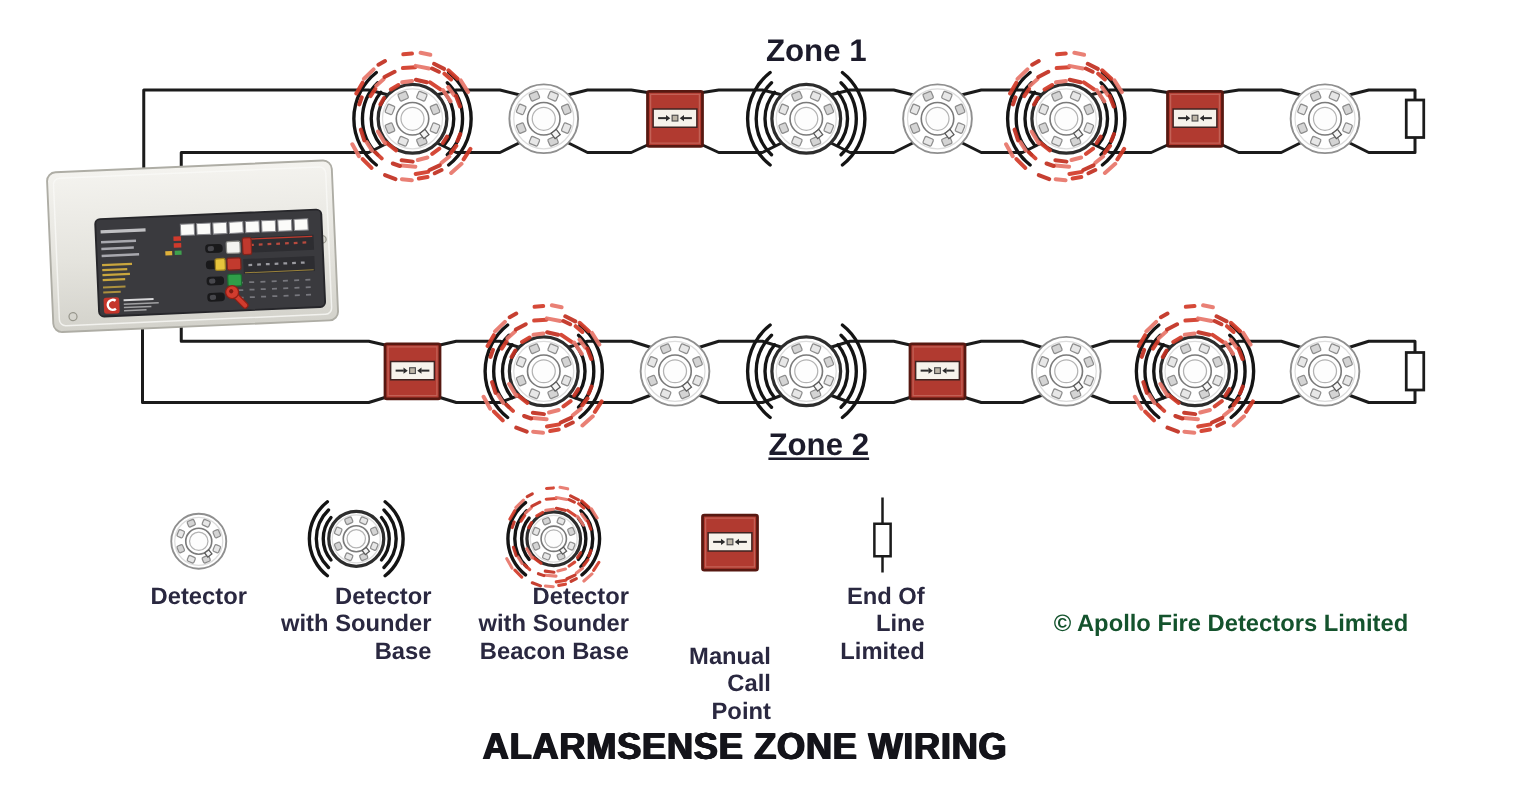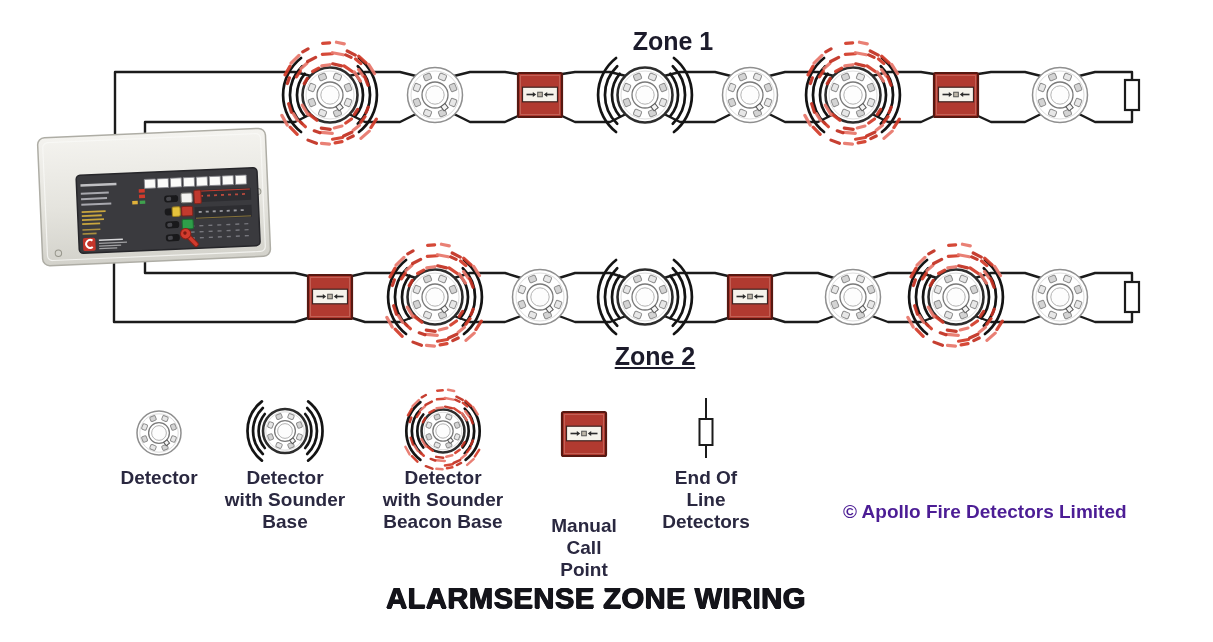--- a/index.html
+++ b/index.html
@@ -2,22 +2,22 @@
 <html><head>
 <meta charset="utf-8">
 <style>
   html,body{margin:0;padding:0;background:#fff;}
   .stage{position:relative;width:1213px;height:642px;background:#ffffff;overflow:hidden;
          font-family:"Liberation Sans","DejaVu Sans",sans-serif;}
   svg{position:absolute;left:0;top:0;}
   .zone-label{position:absolute;transform:translateX(-50%);font-size:25px;font-weight:bold;
               color:#1c1b2b;white-space:nowrap;}
   .legend-label{position:absolute;transform:translateX(-50%);font-size:19px;line-height:22px;
-                font-weight:bold;color:#2a2840;text-align:center;white-space:pre-line;}
-  .copyright{position:absolute;font-size:19px;font-weight:bold;color:#4c1d95;white-space:nowrap;margin-top:12px;}
+                font-weight:bold;color:#2a2840;text-align:right;white-space:pre-line;}
+  .copyright{position:absolute;font-size:19px;font-weight:bold;color:#14532d;white-space:nowrap;}
   .diagram-title{position:absolute;left:596px;transform:translateX(-50%) scaleX(0.97);
                  font-size:30px;font-weight:bold;color:#14141a;letter-spacing:0.5px;white-space:nowrap;
                  text-shadow:0.7px 0 0 currentColor,-0.7px 0 0 currentColor,0 0.5px 0 currentColor;}
 </style>
 </head>
 <body>
 
 <div class="stage">
 
   <svg id="diagram" width="1213" height="642" viewBox="0 0 1213 642">
@@ -804,35 +804,35 @@
           </g>
         </g>
         <g>
           <path d="M706,399 L706,419" fill="none" stroke="#1b1b1b" stroke-width="2" stroke-linejoin="round" stroke-linecap="square"></path>
           <rect x="699.5" y="419" width="13" height="26" fill="#ffffff" stroke="#1b1b1b" stroke-width="2"></rect>
           <path d="M706,445 L706,457" fill="none" stroke="#1b1b1b" stroke-width="2" stroke-linejoin="round" stroke-linecap="square"></path>
         </g>
       </g>
   </svg>
 
-  <div class="zone-label" style="left:653px;top:27px;margin-left:20px;">Zone 1</div>
+  <div class="zone-label" style="left:653px;top:27px;">Zone 1</div>
   <div class="zone-label" style="left:655px;top:342px;text-decoration:underline;">Zone 2</div>
 
   <div>
     <div class="legend-label" style="left:159px;top:467px;">Detector</div>
     <div class="legend-label" style="left:285px;top:467px;">Detector
 with Sounder
 Base</div>
     <div class="legend-label" style="left:443px;top:467px;">Detector
 with Sounder
 Beacon Base</div>
     <div class="legend-label" style="left:584px;top:467px;margin-top:48px;">Manual
 Call
 Point</div>
     <div class="legend-label" style="left:706px;top:467px;">End Of
 Line
-Detectors</div>
+Limited</div>
   </div>
 
   <div class="copyright" style="left:843px;top:489px;">© Apollo Fire Detectors Limited</div>
 
   <div class="diagram-title" style="top:581px;">ALARMSENSE ZONE WIRING</div>
 </div>
 
 </body></html>

